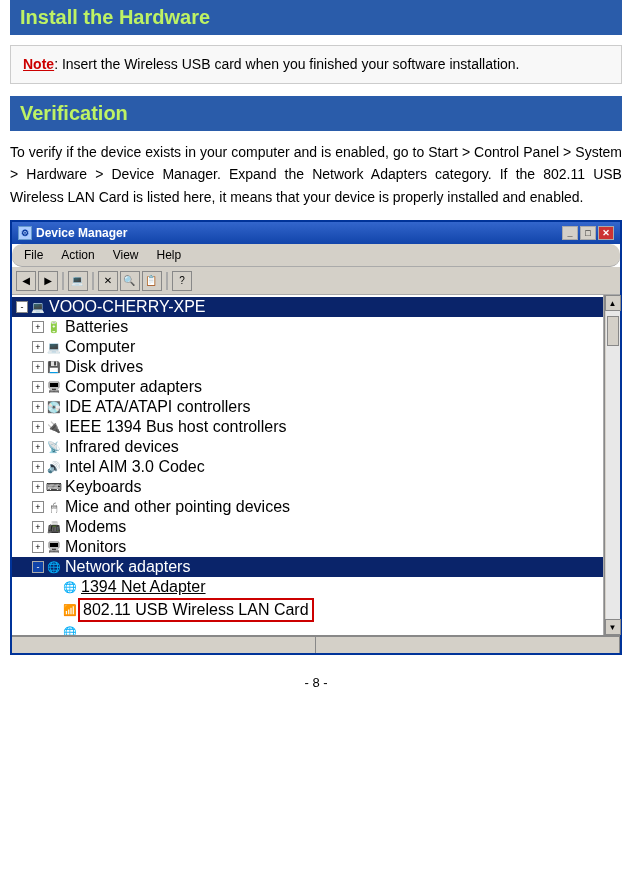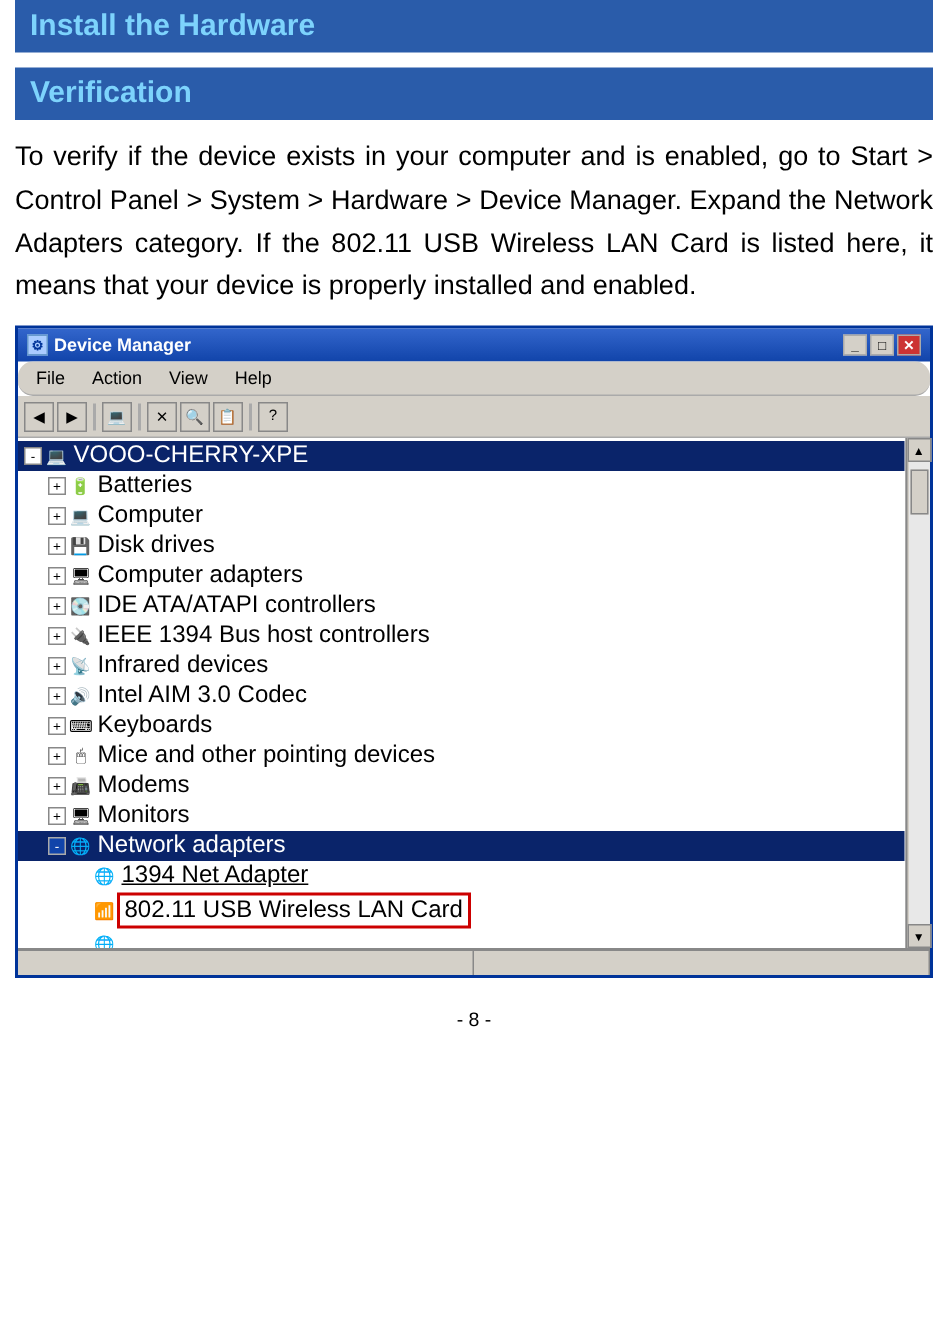--- a/index.html
+++ b/index.html
@@ -17,21 +17,21 @@
       padding: 0 10px 30px 10px;
     }
 
     
     .section-header {
       background-color: #2a5caa;
       padding: 6px 10px;
       margin-bottom: 10px;
     }
     .section-header h2 {
-      color: #7dd3fc;
+      color: #bef264;
       font-size: 20px;
       font-weight: bold;
       font-family: Arial, sans-serif;
     }
 
     
     .note-box {
       border: 1px solid #cccccc;
       background: #f8f8f8;
       padding: 8px 12px;
@@ -51,21 +51,21 @@
     
     .body-text {
       font-size: 14px;
       line-height: 1.6;
       margin: 10px 0 20px 0;
       text-align: justify;
     }
 
     
     .verification-text {
-      font-size: 18px;
+      font-size: 14px;
       line-height: 1.6;
       margin: 10px 0 12px 0;
       text-align: justify;
     }
 
     
     .dm-window {
       border: 2px solid #003399;
       margin: 10px 0;
       background: #ffffff;
@@ -303,20 +303,23 @@
   </style>
 </head>
 <body>
 
 <div class="page-wrapper">
 
   <div class="section-header">
     <h2>Install the Hardware</h2>
   </div>
 
+  <div class="note-box">
+    <span class="note-keyword">Note</span><span class="note-text">: Insert the Wireless USB card when you finished your software installation.</span>
+  </div>
 
 
   <div class="section-header">
     <h2>Verification</h2>
   </div>
 
   <p class="verification-text">
     <span>To verify if the device exists in your computer and is enabled, go to </span><span class="bold">Start &gt;</span>
     <span> </span><span class="bold">Control Panel</span><span> &gt; </span><span class="bold">System</span><span> &gt; </span><span class="bold">Hardware</span><span> &gt; </span><span class="bold">Device Manager</span><span>. Expand the </span><span class="bold">Network Adapters</span><span> category. If the </span><span class="bold">802.11 USB Wireless LAN Card</span><span> is listed here, it means that your device is properly installed and enabled.</span>
   </p>

